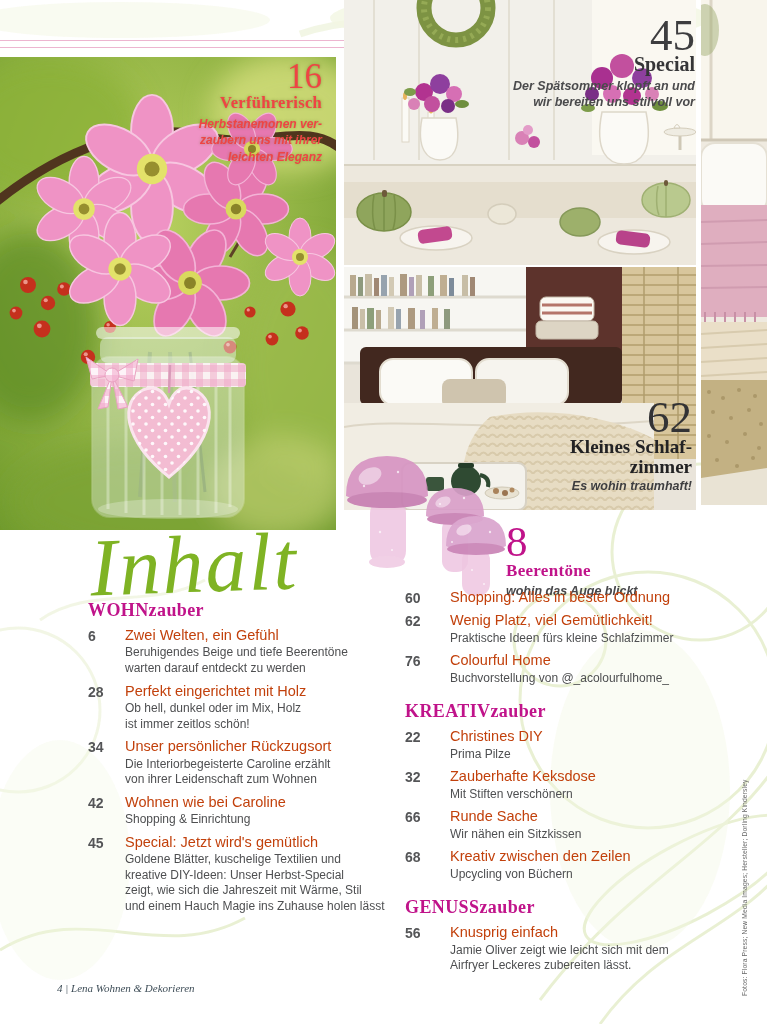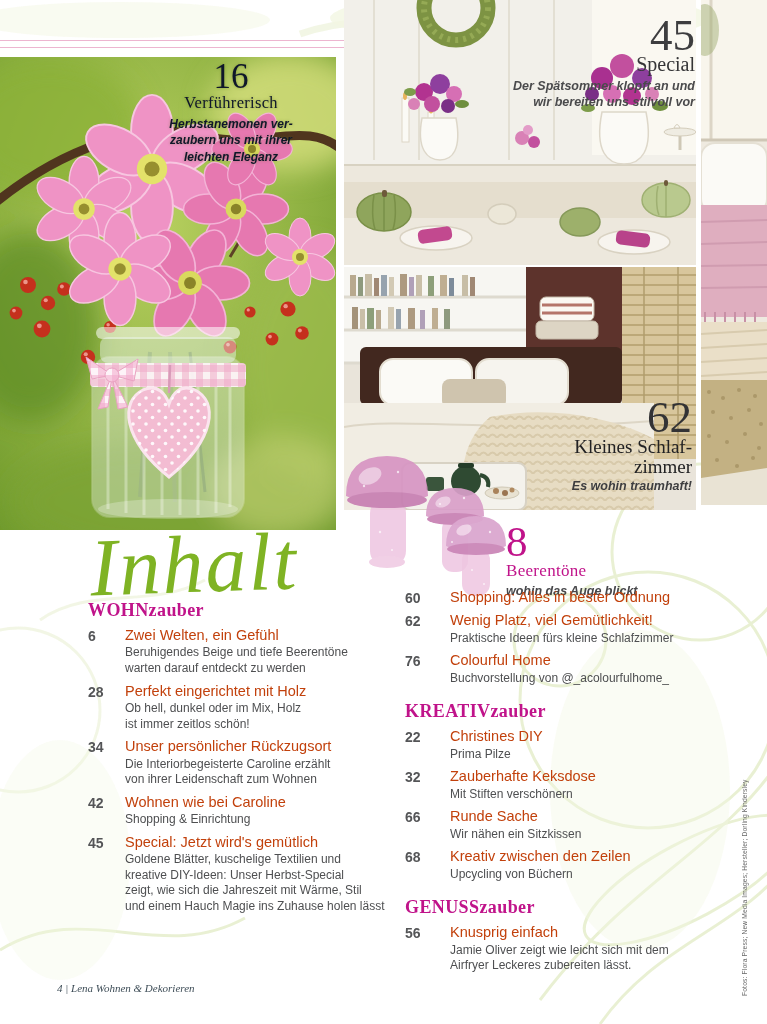--- a/index.html
+++ b/index.html
@@ -18,23 +18,23 @@
   
   .photo{position:absolute;z-index:1;display:block;}
   #flower-photo{left:0;top:57px;width:336px;height:473px;}
   #table-photo{left:344px;top:0;width:352px;height:265px;}
   #bedroom-photo{left:344px;top:267px;width:352px;height:243px;}
   #sofa-photo{left:701px;top:0;width:66px;height:505px;}
   #mushroom-photo{left:340px;top:446px;width:168px;height:152px;z-index:3;}
   
   .feat{position:absolute;z-index:4;}
   .feat .page{font-family:"Liberation Serif",serif;line-height:.95;}
-  .feat .title{font-family:"Liberation Serif",serif;font-weight:normal;}
+  .feat .title{font-family:"Liberation Serif",serif;font-weight:bold;}
   .feat .teaser{font-style:italic;font-weight:bold;white-space:pre-line;}
-  #feat-anemones{left:140px;top:60px;width:182px;text-align:center;color:#0f172a;}
+  #feat-anemones{left:140px;top:60px;width:182px;text-align:right;color:#ef4444;}
   #feat-anemones .page{font-size:35px;text-shadow:0 0 3px rgba(90,110,30,.5);}
   #feat-anemones .title{font-size:16.5px;letter-spacing:.3px;text-shadow:0 0 3px rgba(90,110,30,.5);}
   #feat-anemones .teaser{font-size:12px;line-height:1.35;margin-top:3px;text-shadow:0 0 3px rgba(90,110,30,.45);}
   #feat-special{left:455px;top:14px;width:240px;text-align:right;}
   #feat-special .page{font-size:45px;color:#3d3d3f;}
   #feat-special .title{font-size:20px;color:#353537;margin-top:-4px;}
   #feat-special .teaser{font-size:12.5px;line-height:1.3;color:#4a4a4c;margin-top:2px;}
   #feat-schlafzimmer{left:472px;top:396px;width:220px;text-align:right;}
   #feat-schlafzimmer .page{font-size:45px;color:#333335;}
   #feat-schlafzimmer .title{font-size:19px;line-height:1.05;color:#222224;white-space:pre-line;margin-top:-2px;}

